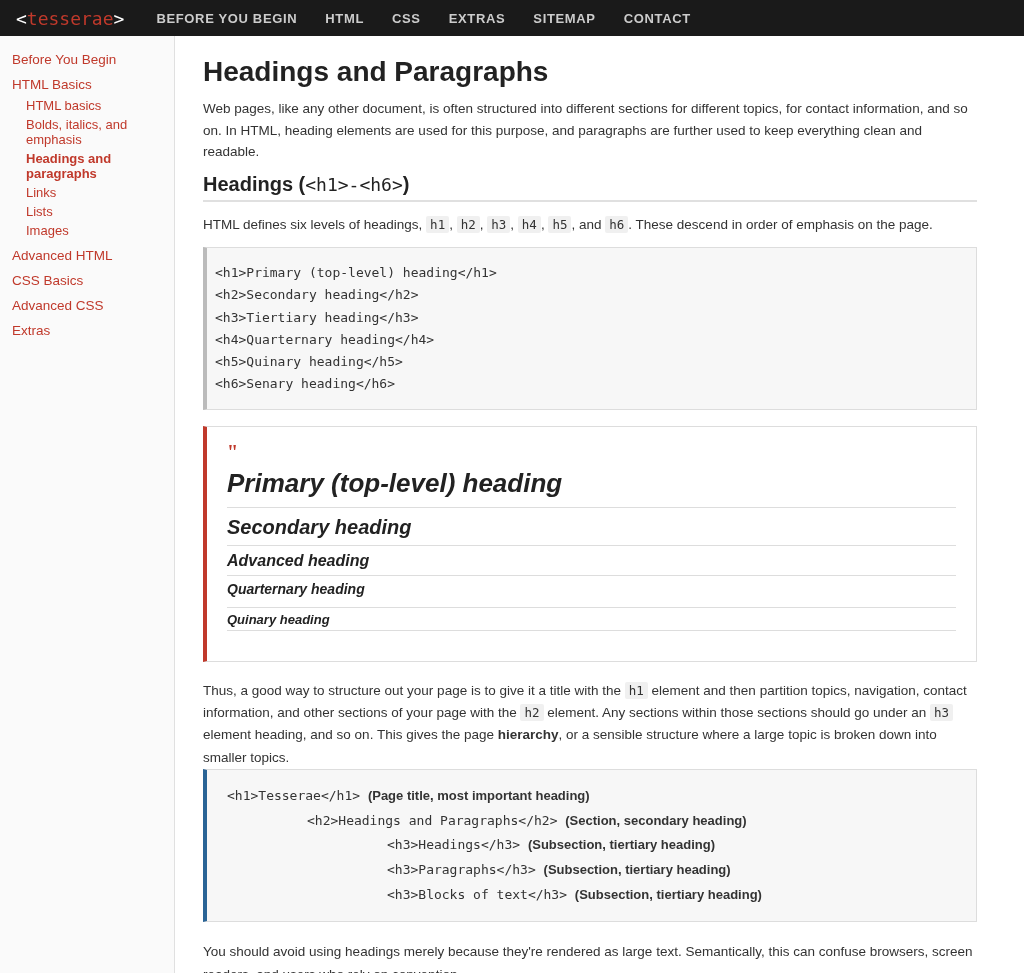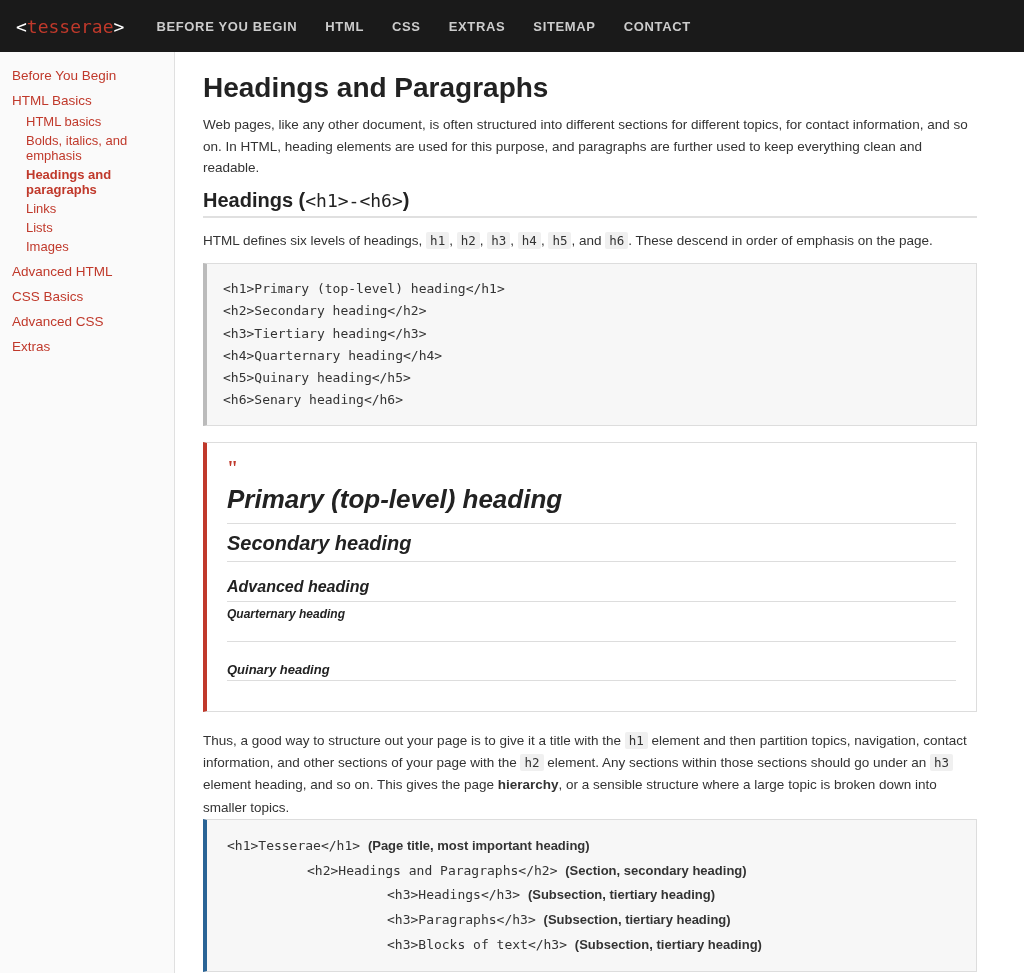--- a/index.html
+++ b/index.html
@@ -4,21 +4,21 @@
   <style>
     * { margin: 0; padding: 0; box-sizing: border-box; }
     body { font-family: Arial, sans-serif; font-size: 14px; color: #222; background: #fff; }
 
     
     #top-nav {
       background: #1a1a1a;
       display: flex;
       align-items: center;
       padding: 0 16px;
-      height: 52px;
+      height: 36px;
     }
     #logo {
       color: #fff;
       font-family: monospace;
       font-size: 18px;
       margin-right: 32px;
       white-space: nowrap;
     }
     #logo span { color: #c0392b; }
     .nav-links { display: flex; gap: 28px; }
@@ -109,21 +109,21 @@
       border-radius: 2px;
       font-family: monospace;
       font-size: 12.5px;
     }
 
     
     .code-block {
       background: #f7f7f7;
       border: 1px solid #ddd;
       border-left: 4px solid #bbb;
-      padding: 14px 16px;
+      padding: 14px 8px;
       font-family: monospace;
       font-size: 13px;
       color: #333;
       margin-bottom: 16px;
       white-space: pre;
       line-height: 1.7;
     }
 
     
     .demo-block {
@@ -149,39 +149,39 @@
       padding-bottom: 8px;
       margin-bottom: 8px;
     }
     .demo-h2 {
       font-size: 20px;
       font-style: italic;
       font-weight: bold;
       color: #222;
       border-bottom: 1px solid #ddd;
       padding-bottom: 6px;
-      margin-bottom: 16px;
+      margin-bottom: 6px;
     }
     .demo-h3 {
       font-size: 16px;
       font-style: italic;
       font-weight: bold;
       color: #222;
       border-bottom: 1px solid #ddd;
       padding-bottom: 5px;
       margin-bottom: 5px;
     }
     .demo-h4 {
-      font-size: 12px;
-      font-style: italic;
-      font-weight: bold;
-      color: #222;
-      border-bottom: 1px solid #ddd;
-      padding-bottom: 20px;
-      margin-bottom: 20px;
+      font-size: 14px;
+      font-style: italic;
+      font-weight: bold;
+      color: #222;
+      border-bottom: 1px solid #ddd;
+      padding-bottom: 10px;
+      margin-bottom: 4px;
     }
     .demo-h5 {
       font-size: 13px;
       font-style: italic;
       font-weight: bold;
       color: #222;
       border-bottom: 1px solid #ddd;
       padding-bottom: 3px;
       margin-bottom: 16px;
     }
@@ -208,21 +208,21 @@
 
     
     .hierarchy-block {
       background: #f7f7f7;
       border: 1px solid #ddd;
       border-left: 4px solid #2a6496;
       padding: 14px 20px;
       font-family: monospace;
       font-size: 13px;
       color: #333;
-      margin-bottom: 8px;
+      margin-bottom: 19px;
       line-height: 1.9;
     }
     .hierarchy-block .bold-label {
       font-family: Arial, sans-serif;
       font-weight: bold;
       font-size: 13px;
     }
     .hierarchy-indent-1 { padding-left: 80px; display: block; }
     .hierarchy-indent-2 { padding-left: 160px; display: block; }
   </style>

